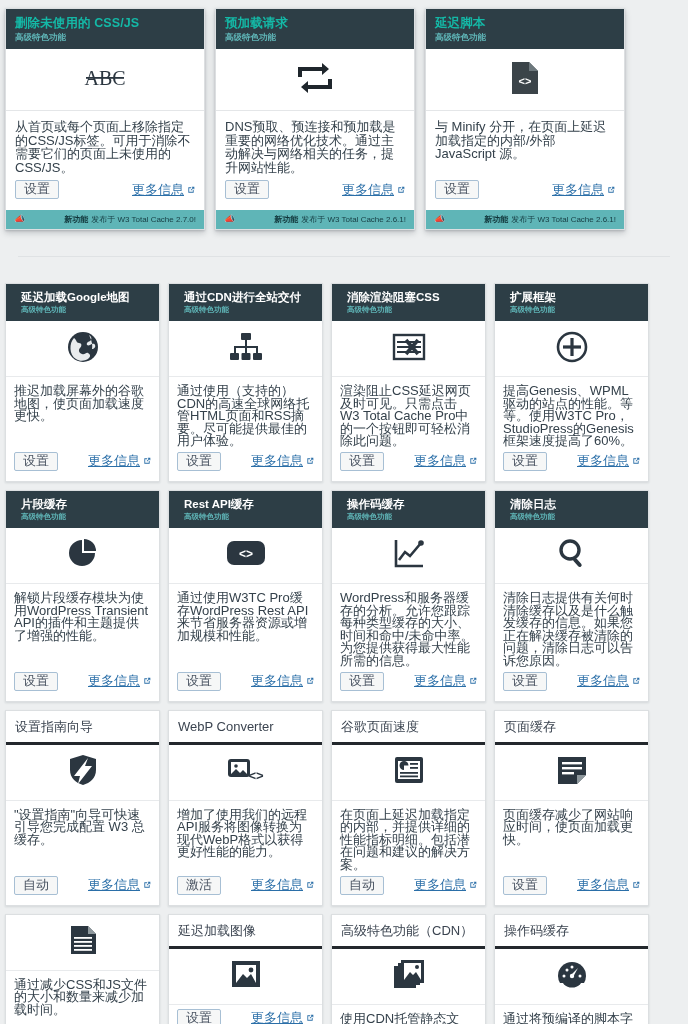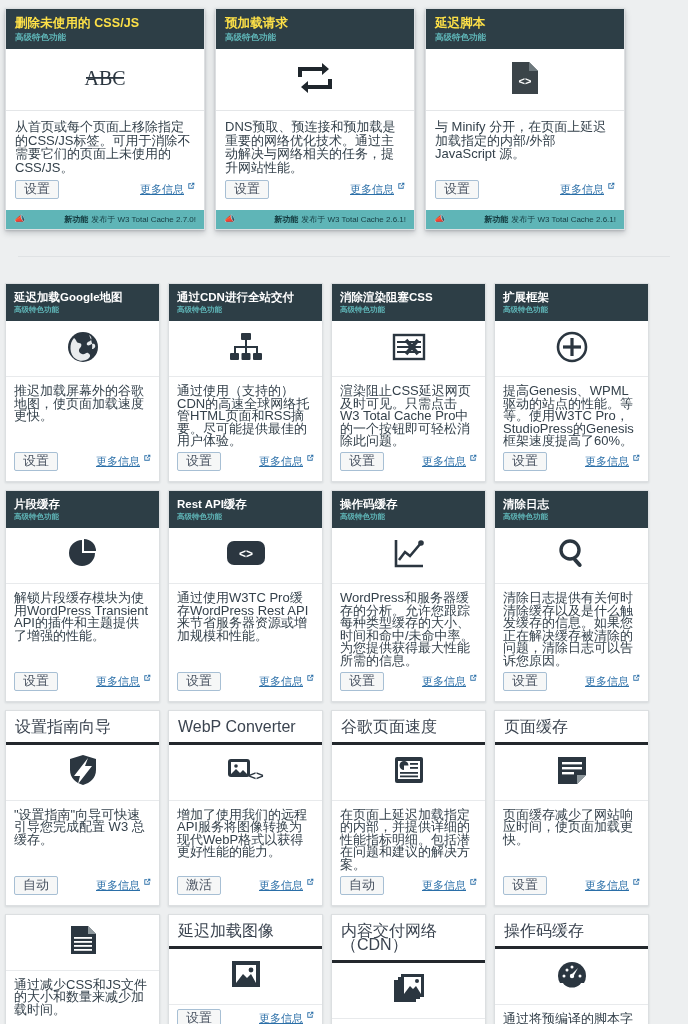--- a/index.html
+++ b/index.html
@@ -17,21 +17,21 @@
   .top-grid { display:flex; gap:10px; }
   .fcard {
     width: 200px;
     background:#fff;
     border:1px solid #dcdfe1;
     box-shadow: 0 3px 6px rgba(40,50,60,.22), 0 1px 2px rgba(40,50,60,.18);
     display:flex; flex-direction:column;
   }
   .fcard-head { background:#2d3e46; padding:7px 9px 6px 9px; }
   .fcard-title {
-    color:#fde047; font-size:12.5px; font-weight:bold; line-height:15px;
+    color:#14b8a6; font-size:12.5px; font-weight:bold; line-height:15px;
     letter-spacing:.1px;
   }
   .fcard-sub { color:#5fb5b7; font-size:8.5px; line-height:11px; margin-top:1px; font-weight:bold; }
   .fcard-icon {
     height:62px; border-bottom:1px solid #e4e6e8;
     display:flex; align-items:center; justify-content:center;
   }
   .fcard-body {
     padding:9px 9px 2px 9px; color:#34414b; font-size:13px; line-height:13.5px;
     flex:1 1 auto;
@@ -55,51 +55,51 @@
   
   .rows { padding: 26px 5px 0 5px; }
   .row { display:flex; gap:8px; margin-bottom:8px; }
   .card {
     width: 155px;
     background:#ffffff;
     border:1px solid #dcdfe1;
     box-shadow: 0 1px 2px rgba(60,70,80,.14);
     display:flex; flex-direction:column;
   }
-  .card-head-dark { background:#2d3e46; padding:6px 8px 6px 8px; min-height:34px; }
+  .card-head-dark { background:#2d3e46; padding:6px 8px 6px 15px; min-height:34px; }
   .card-head-dark .c-title { color:#fff; font-size:11.5px; font-weight:bold; line-height:14px; }
   .card-head-dark .c-sub { color:#5fb5b7; font-size:7.5px; line-height:10px; margin-top:1px; font-weight:bold; }
 
   .card-head-light {
     background:#fff; padding:9px 9px 8px 9px; min-height:34px;
     border-bottom:3px solid #23282d;
   }
-  .card-head-light .c-title { color:#3b4450; font-size:16px; line-height:14px; }
+  .card-head-light .c-title { color:#3b4450; font-size:13px; line-height:14px; }
 
   .card-icon {
     height:56px; border-bottom:1px solid #e8eaec;
     display:flex; align-items:center; justify-content:center; background:#fff;
   }
   .card-body {
     padding:8px 8px 0 8px; color:#34414b; font-size:13px; line-height:12.6px;
     flex:1 1 auto; min-height:56px;
   }
   .card-actions {
     padding:4px 8px 10px 8px; display:flex; align-items:center; justify-content:space-between;
   }
 
   
   .btn {
     display:inline-block; background:#f6f7f7; border:1px solid #a7bfd4;
     color:#4b5563; font-size:13px; line-height:10px; padding:3px 8px 4px 8px;
     border-radius:2px; text-align:center; min-width:30px;
   }
   .link {
-    color:#2b6fa8; font-size:11px; text-decoration:underline;
-    display:inline-flex; align-items:flex-start; gap:3px; white-space:nowrap;
+    color:#2b6fa8; font-size:13px; text-decoration:underline;
+    display:inline-flex; align-items:center; gap:3px; white-space:nowrap;
   }
   .link svg { display:block; }
 
   
   .ico-dark { color:#2b3640; }
   svg { fill:currentColor; }
 </style>
 </head>
 <body>
 
@@ -627,21 +627,21 @@
                 <path d="M2 2h4v1.3H3.3v5.4h5.4V6H10v4H2z" fill="#2b6fa8"></path>
                 <path d="M7.2 1.2H11v3.8h-1.3V3.4L6.3 6.8 5.4 5.9l3.4-3.4H7.2z" fill="#2b6fa8"></path>
               </svg>
             </span>
         </a>
       </div>
     </div>
 
     <div class="card">
       <div class="card-head-light">
-        <div class="c-title">内容交付网络（CDN）</div>
+        <div class="c-title">高级特色功能（CDN）</div>
       </div>
       <div class="card-icon">
         <span>
           <svg width="32" height="32" viewBox="0 0 32 32">
               <rect x="1" y="8" width="22" height="22" fill="#2b3640"></rect>
               <rect x="5" y="5" width="22" height="22" fill="#2b3640"></rect>
               <rect x="8" y="2" width="23" height="23" fill="#2b3640"></rect>
               <rect x="11" y="5" width="17" height="17" fill="#fff"></rect>
               <circle cx="24" cy="9" r="2" fill="#2b3640"></circle>
               <path d="M11 22l6-8 3 3 3-3 5 8z" fill="#2b3640"></path>

